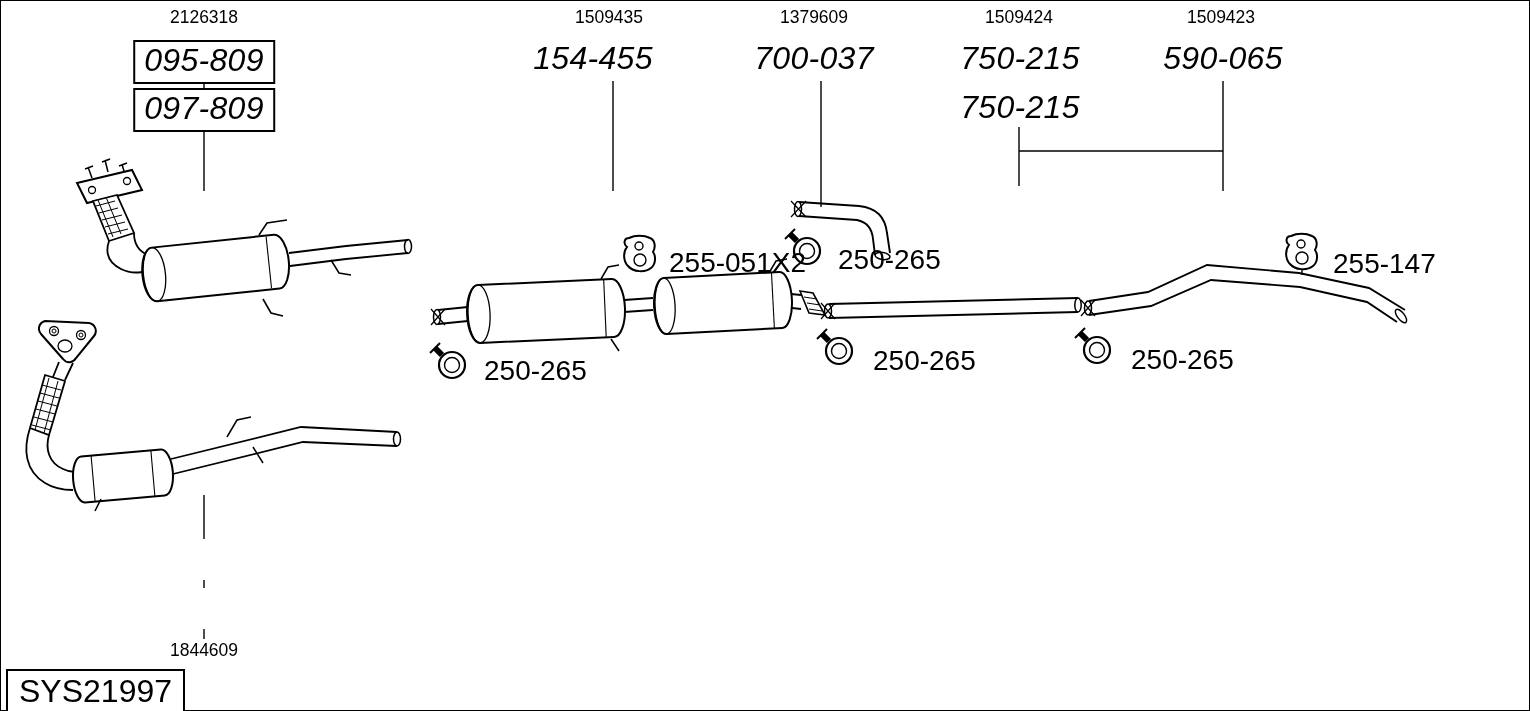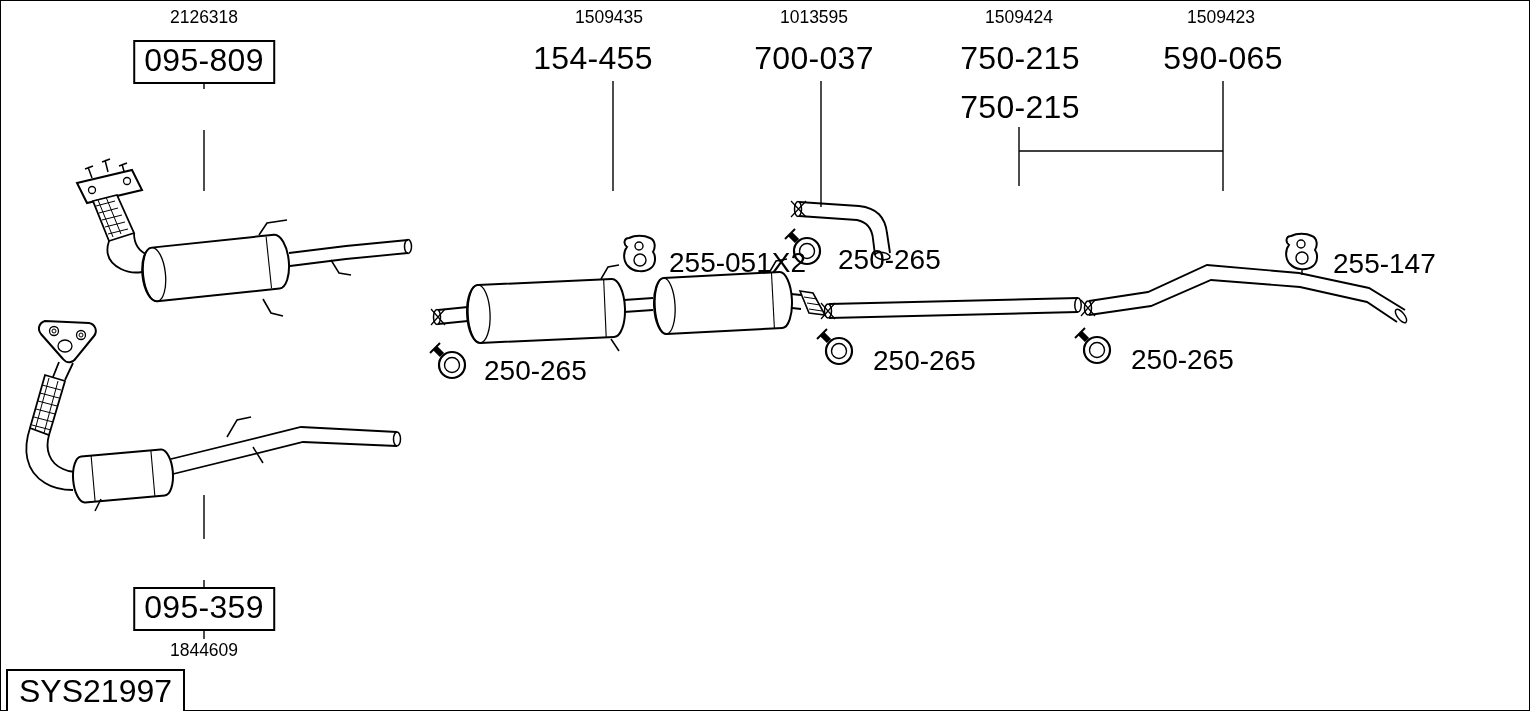--- a/index.html
+++ b/index.html
@@ -9,21 +9,21 @@
     position:relative;overflow:hidden;color:#000;
   }
   #stage{
     position:absolute;left:0;top:0;width:1528px;height:709px;
     border:1px solid #000;background:#fff;
   }
   svg.linework{position:absolute;left:0;top:0;}
   .lbl{position:absolute;white-space:nowrap;line-height:1.12;}
   .centered{transform:translateX(-50%);}
   .ref{font-size:17.5px;}
-  .part{font-size:32px;letter-spacing:.3px;}
+  .part{font-size:32px;letter-spacing:.3px;font-style:italic;}
   .boxed{border:2.2px solid #000;background:#fff;padding:1px 9px 3px;}
   .comp{font-size:28px;}
   .sysbox{
     position:absolute;left:5px;top:668px;font-size:32px;
     border:2.2px solid #000;background:#fff;padding:2px 11px 4px;white-space:nowrap;
   }
 </style>
 </head>
 <body>
 
@@ -179,32 +179,32 @@
       <use href="#clampdef" transform="translate(806,250)"></use>
       <use href="#clampdef" transform="translate(838,350)"></use>
       <use href="#clampdef" transform="translate(1096,349)"></use>
       <use href="#hangerdef" transform="translate(639,253)"></use>
       <use href="#hangerdef" transform="translate(1301,251)"></use>
     </g>
   </svg>
 
   <div class="lbl ref centered" style="left:203px;top:7px">2126318</div>
   <div class="lbl ref centered" style="left:608px;top:7px">1509435</div>
-  <div class="lbl ref centered" style="left:813px;top:7px">1013595</div>
+  <div class="lbl ref centered" style="left:813px;top:7px">1379609</div>
   <div class="lbl ref centered" style="left:1018px;top:7px">1509424</div>
   <div class="lbl ref centered" style="left:1220px;top:7px">1509423</div>
   <div class="lbl ref centered" style="left:203px;top:640px">1844609</div>
 
   <div class="lbl part boxed centered" style="left:203px;top:39px">095-809</div>
+  <div class="lbl part boxed centered" style="left:203px;top:87px">097-809</div>
   <div class="lbl part centered" style="left:592px;top:40px">154-455</div>
   <div class="lbl part centered" style="left:813px;top:40px">700-037</div>
   <div class="lbl part centered" style="left:1019px;top:40px">750-215</div>
   <div class="lbl part centered" style="left:1019px;top:89px">750-215</div>
   <div class="lbl part centered" style="left:1222px;top:40px">590-065</div>
-  <div class="lbl part boxed centered" style="left:203px;top:586px">095-359</div>
 
   <div class="lbl comp" style="left:668px;top:246px">255-051X2</div>
   <div class="lbl comp" style="left:837px;top:243px">250-265</div>
   <div class="lbl comp" style="left:483px;top:354px">250-265</div>
   <div class="lbl comp" style="left:872px;top:344px">250-265</div>
   <div class="lbl comp" style="left:1130px;top:343px">250-265</div>
   <div class="lbl comp" style="left:1332px;top:247px">255-147</div>
 
   <div class="sysbox">SYS21997</div>
 

